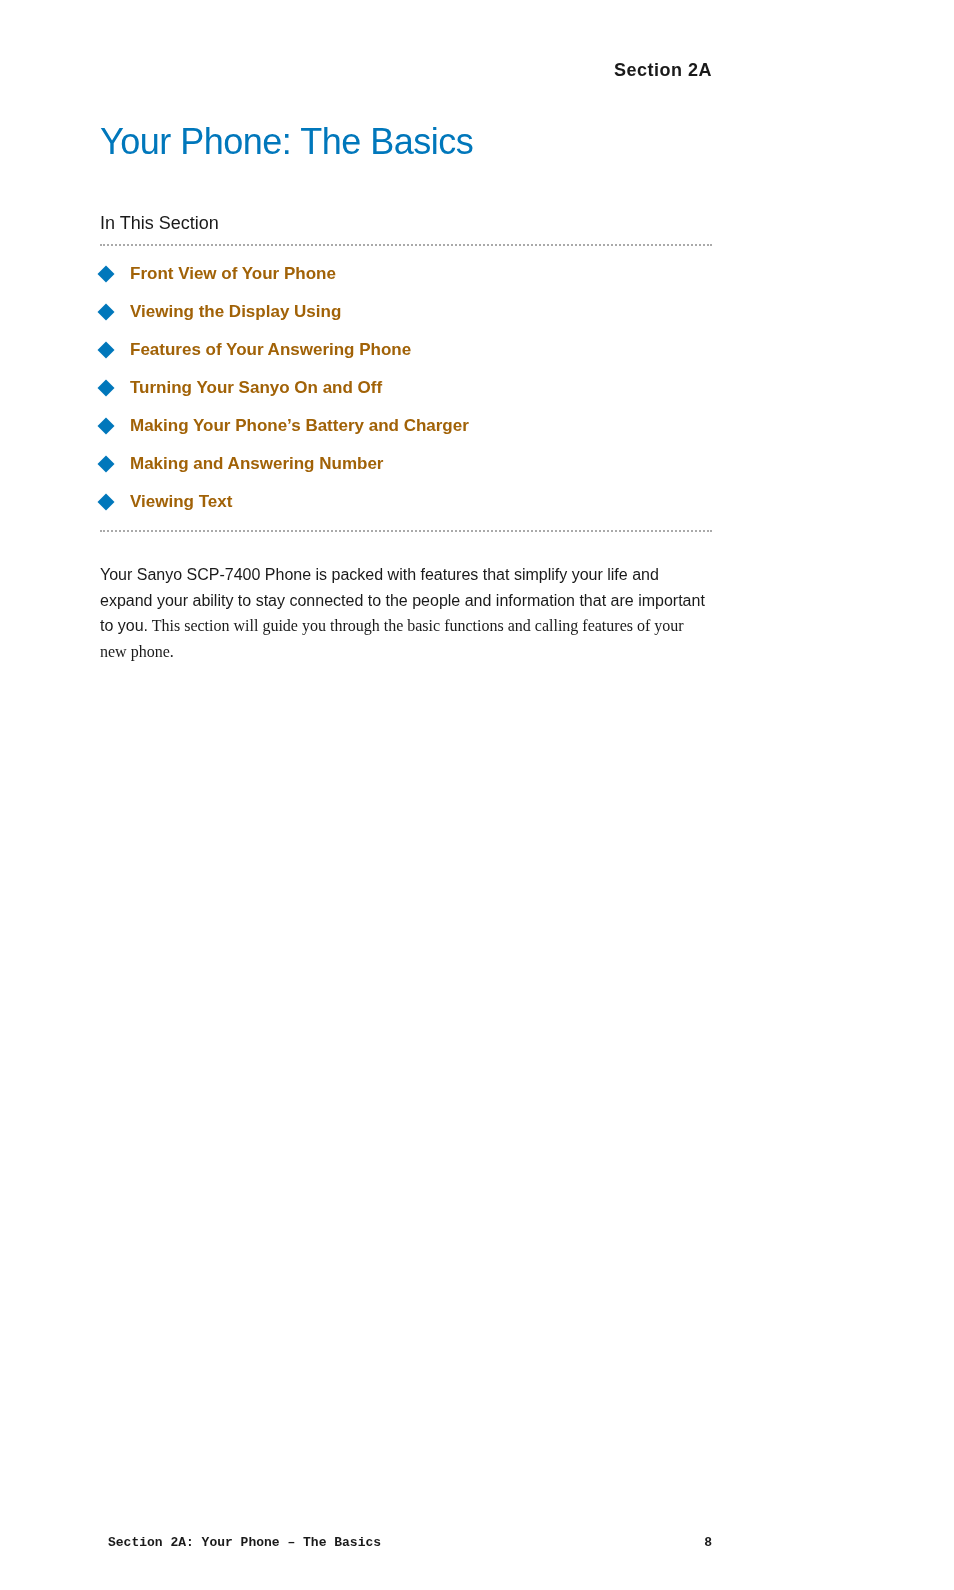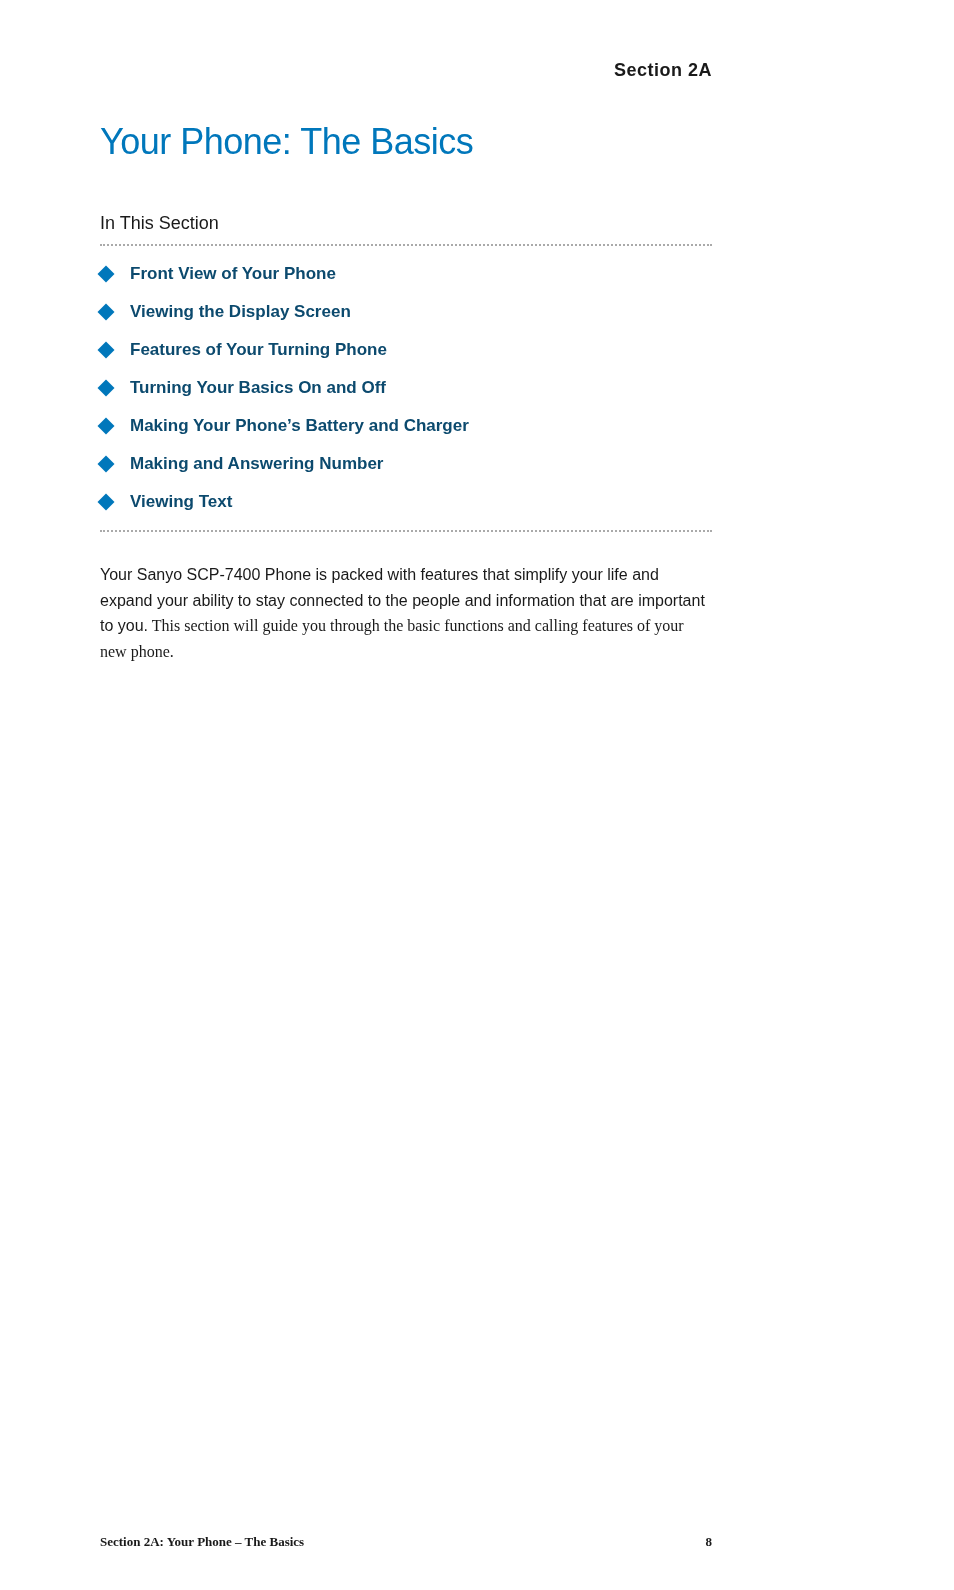--- a/index.html
+++ b/index.html
@@ -79,21 +79,21 @@
       background-color: #0077bb;
       transform: rotate(45deg);
       margin-right: 18px;
       flex-shrink: 0;
     }
 
     .toc-item-label {
       font-family: Arial, Helvetica, sans-serif;
       font-size: 17px;
       font-weight: 700;
-      color: #0c4a6e;
+      color: #a16207;
     }
 
     .intro-paragraph {
       margin-top: 30px;
       font-family: Arial, Helvetica, sans-serif;
       font-size: 16px;
       line-height: 1.6;
       color: #1a1a1a;
     }
 
@@ -103,26 +103,26 @@
 
     .intro-paragraph .normal-text {
       font-weight: normal;
       font-family: Georgia, 'Times New Roman', serif;
       font-size: 16px;
     }
 
     .page-footer {
       position: absolute;
       bottom: 40px;
-      left: 100px;
+      left: 108px;
       right: 100px;
       display: flex;
       justify-content: space-between;
       align-items: flex-start;
-      font-family: Liberation Serif, serif;
+      font-family: Liberation Mono, monospace;
       font-size: 13px;
       font-weight: 700;
       color: #1a1a1a;
     }
 
     .footer-left {
       font-weight: 700;
     }
 
     .footer-right {
@@ -142,29 +142,29 @@
 
   <hr class="dotted-divider">
 
   <ul class="toc-list">
     <li>
       <span class="toc-diamond"></span>
       <span class="toc-item-label">Front View of Your Phone</span>
     </li>
     <li>
       <span class="toc-diamond"></span>
-      <span class="toc-item-label">Viewing the Display Screen</span>
+      <span class="toc-item-label">Viewing the Display Using</span>
     </li>
     <li>
       <span class="toc-diamond"></span>
-      <span class="toc-item-label">Features of Your Turning Phone</span>
+      <span class="toc-item-label">Features of Your Answering Phone</span>
     </li>
     <li>
       <span class="toc-diamond"></span>
-      <span class="toc-item-label">Turning Your Basics On and Off</span>
+      <span class="toc-item-label">Turning Your Sanyo On and Off</span>
     </li>
     <li>
       <span class="toc-diamond"></span>
       <span class="toc-item-label">Making Your Phone’s Battery and Charger</span>
     </li>
     <li>
       <span class="toc-diamond"></span>
       <span class="toc-item-label">Making and Answering Number</span>
     </li>
     <li>

